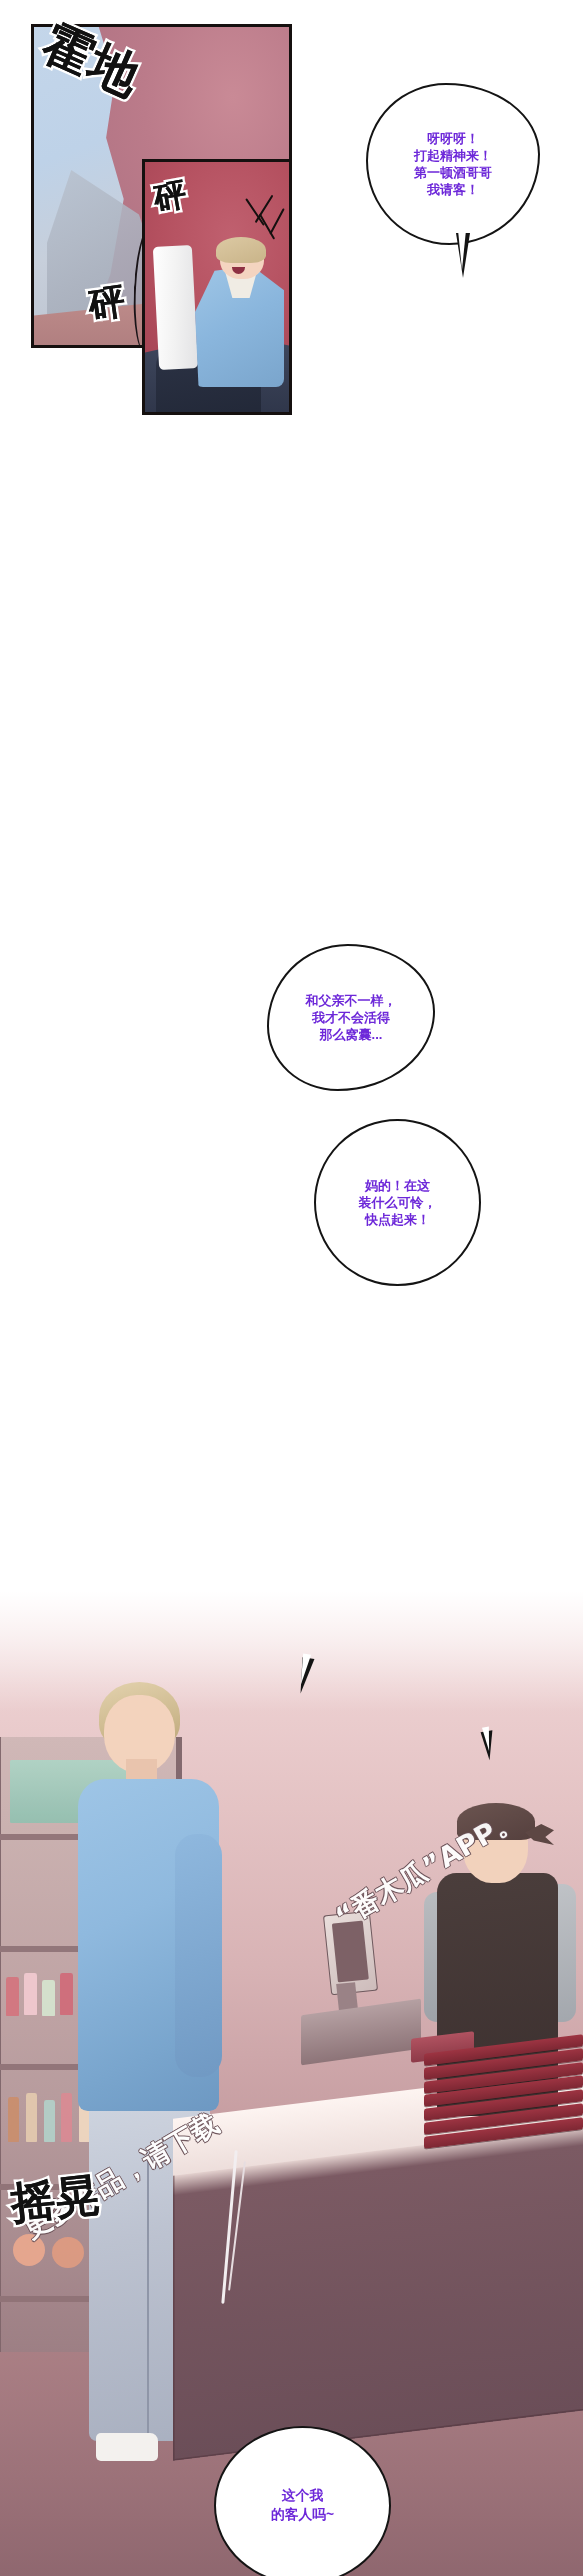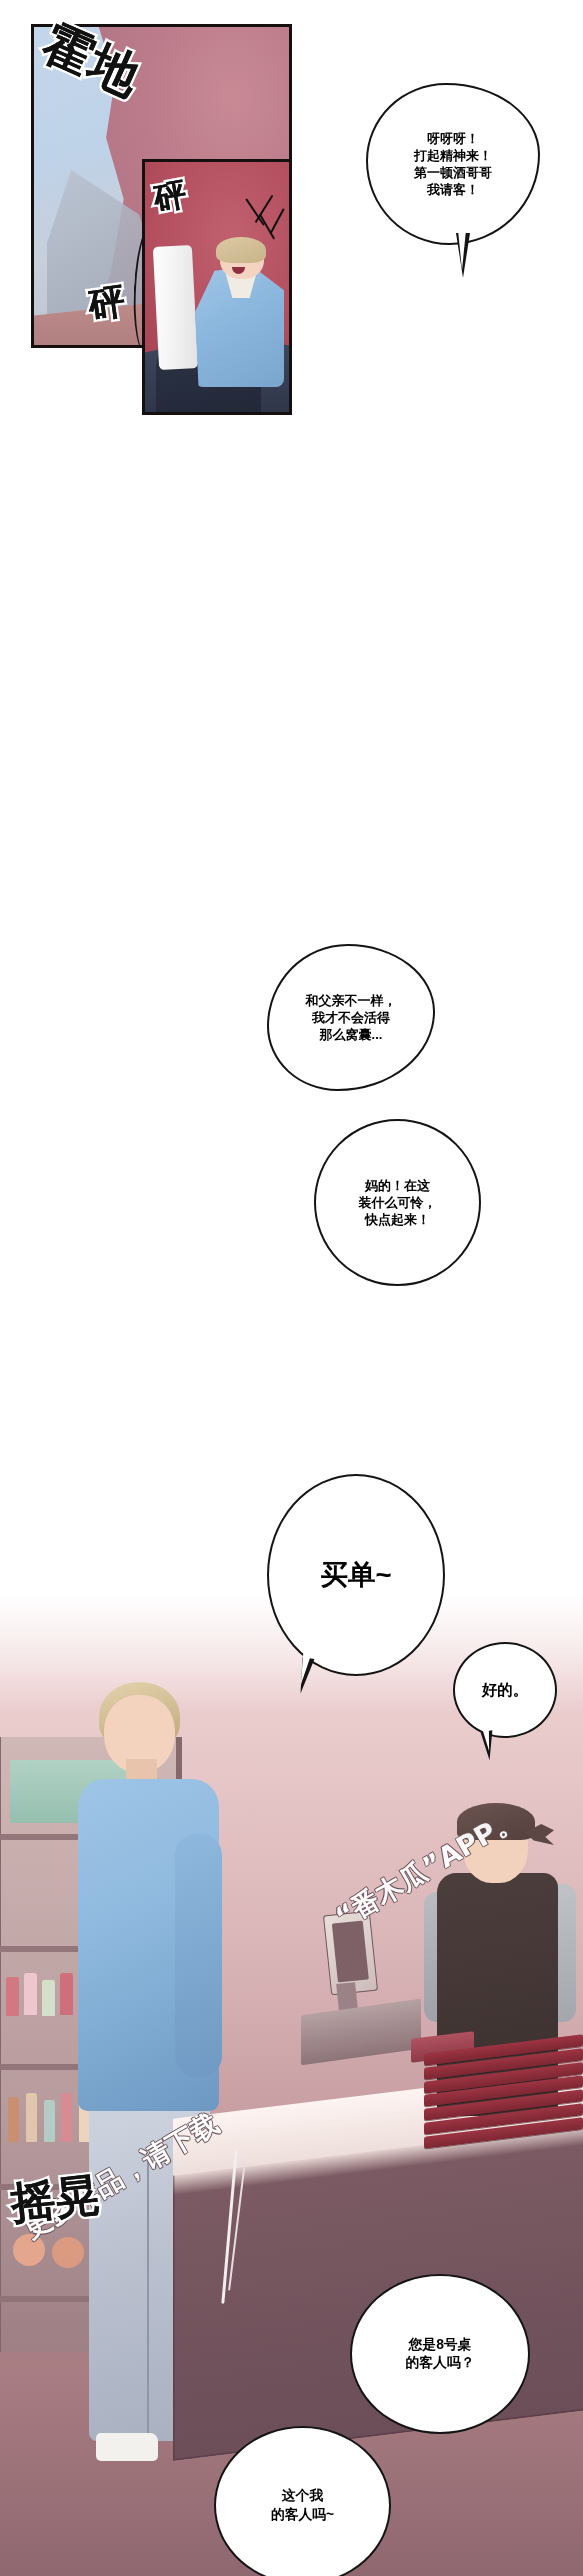--- a/index.html
+++ b/index.html
@@ -128,21 +128,21 @@
   
   .bubble {
     position: absolute;
     background: #ffffff;
     border: 2.4px solid #141414;
     box-sizing: border-box;
     display: flex;
     align-items: center;
     justify-content: center;
     text-align: center;
-    color: #000000;
+    color: #6d28d9;
     line-height: 1.32;
     font-weight: 600;
   }
   .bubble.round   { border-radius: 50%; }
   .bubble.blobby  { border-radius: 46% 54% 52% 48% / 48% 44% 56% 52%; }
   .bubble.blobby2 { border-radius: 54% 46% 44% 56% / 42% 56% 44% 58%; }
   .bubble.blobby3 { border-radius: 48% 52% 58% 42% / 56% 46% 54% 44%; }
   .bubble.oval    { border-radius: 50% / 50%; }
   .bubble span { display: block; padding: 0 6.5px; white-space: pre-line; }
 
@@ -478,40 +478,30 @@
     <div class="abs" style="left:236px; top:570px; width:2.4px; height:130px; background:#e6dde0;
                 border-radius:3.2px; transform:rotate(7deg);"></div>
 
     <div class="watermark" style="left:11.3px; top:567px; font-size:27.5px; transform:rotate(-30deg);">更多作品，请下载</div>
     <div class="watermark" style="left:324px; top:259px; font-size:27.5px; transform:rotate(-30deg);">“番木瓜”APP。</div>
   </div>
 
   <div class="sfx" style="left:11.3px; top:2177px; font-size:44px; transform:rotate(-6deg);">摇晃</div>
   <div class="sfx-inner" style="left:11.3px; top:2177px; font-size:44px; transform:rotate(-6deg);">摇晃</div>
 
-  <div class="bubble oval" style="left:267px; top:1474px; width:178px; height:202px; font-size:27.5px;">
-    <span>买单~</span>
-  </div>
   <div class="tail" style="left:300px; top:1658px; border-width:36px 9.7px 0 3.2px;
               border-color:#141414 transparent transparent transparent; transform:rotate(8deg);"></div>
   <div class="tail" style="left:301px; top:1654px; border-width:31px 6.5px 0 2.4px;
               border-color:#ffffff transparent transparent transparent; transform:rotate(8deg);"></div>
 
-  <div class="bubble round" style="left:453px; top:1642px; width:104px; height:96px; font-size:15.4px;">
-    <span>好的。</span>
-  </div>
   <div class="tail" style="left:483px; top:1731px; border-width:29px 8px 0 4.9px;
               border-color:#141414 transparent transparent transparent; transform:rotate(-10deg);"></div>
   <div class="tail" style="left:484px; top:1727px; border-width:24px 4.9px 0 3.2px;
               border-color:#ffffff transparent transparent transparent; transform:rotate(-10deg);"></div>
 
-  <div class="bubble round" style="left:350px; top:2274px; width:180px; height:160px; font-size:13.8px;">
-    <span>您是8号桌
-的客人吗？</span>
-  </div>
 
   <div class="bubble round" style="left:214px; top:2426px; width:177px; height:159px; font-size:13.8px;">
     <span>这个我
 的客人吗~</span>
   </div>
 
 </div>
 
 
 </body></html>

